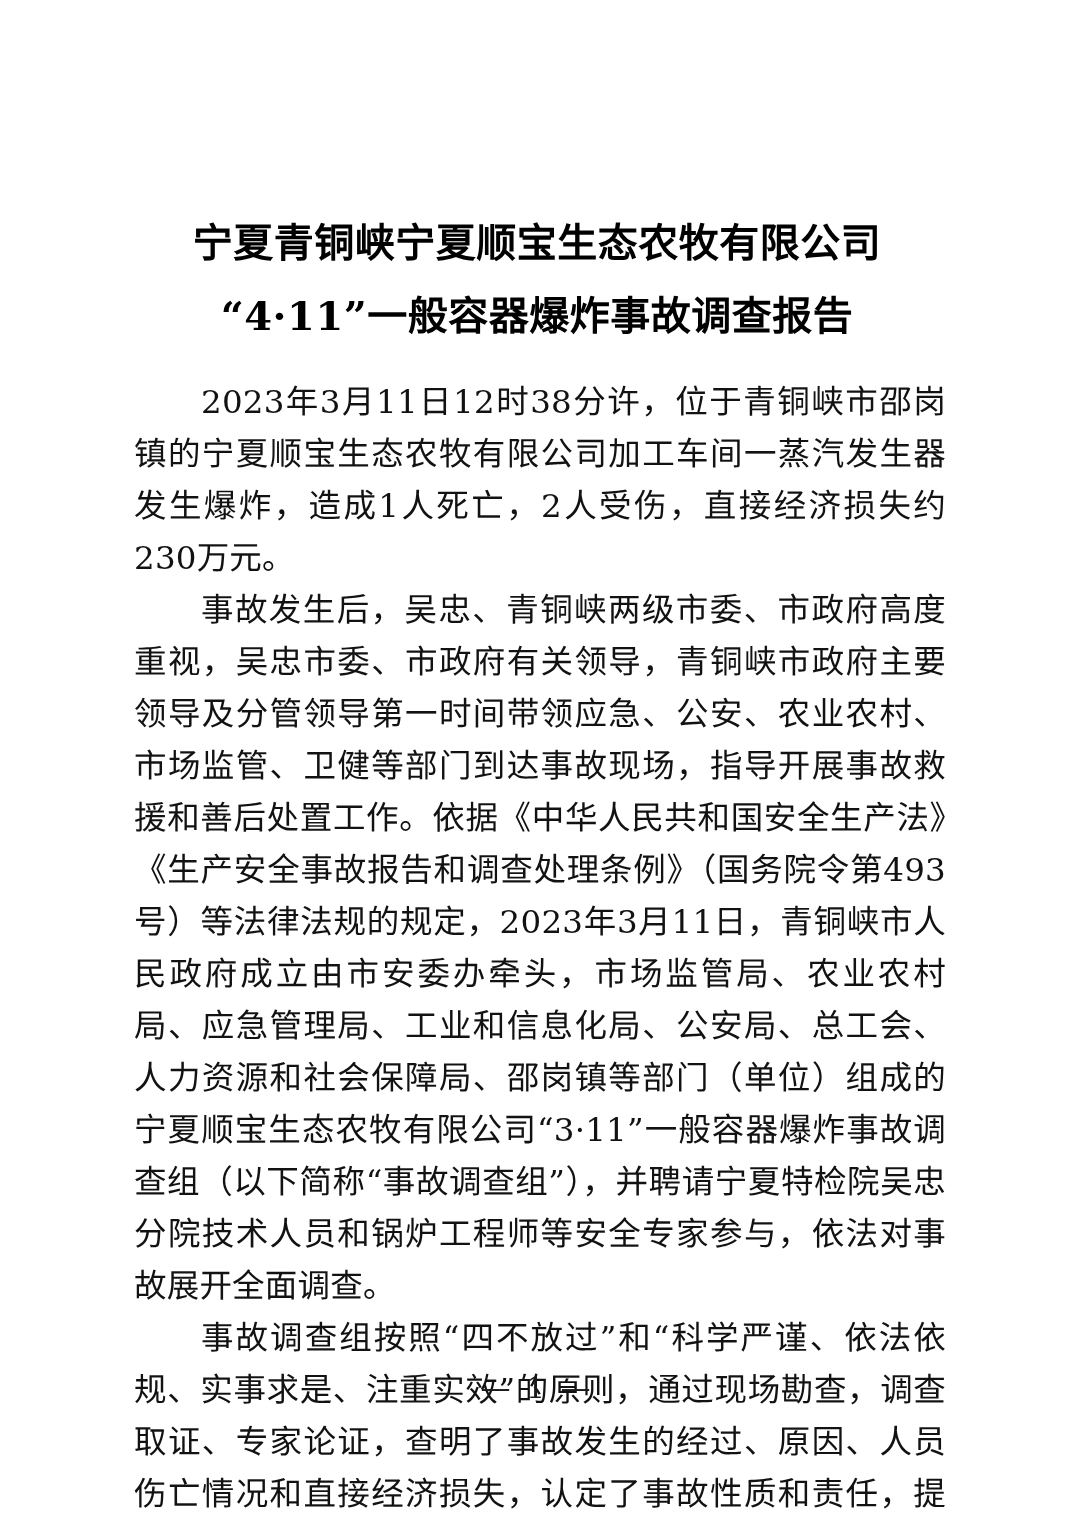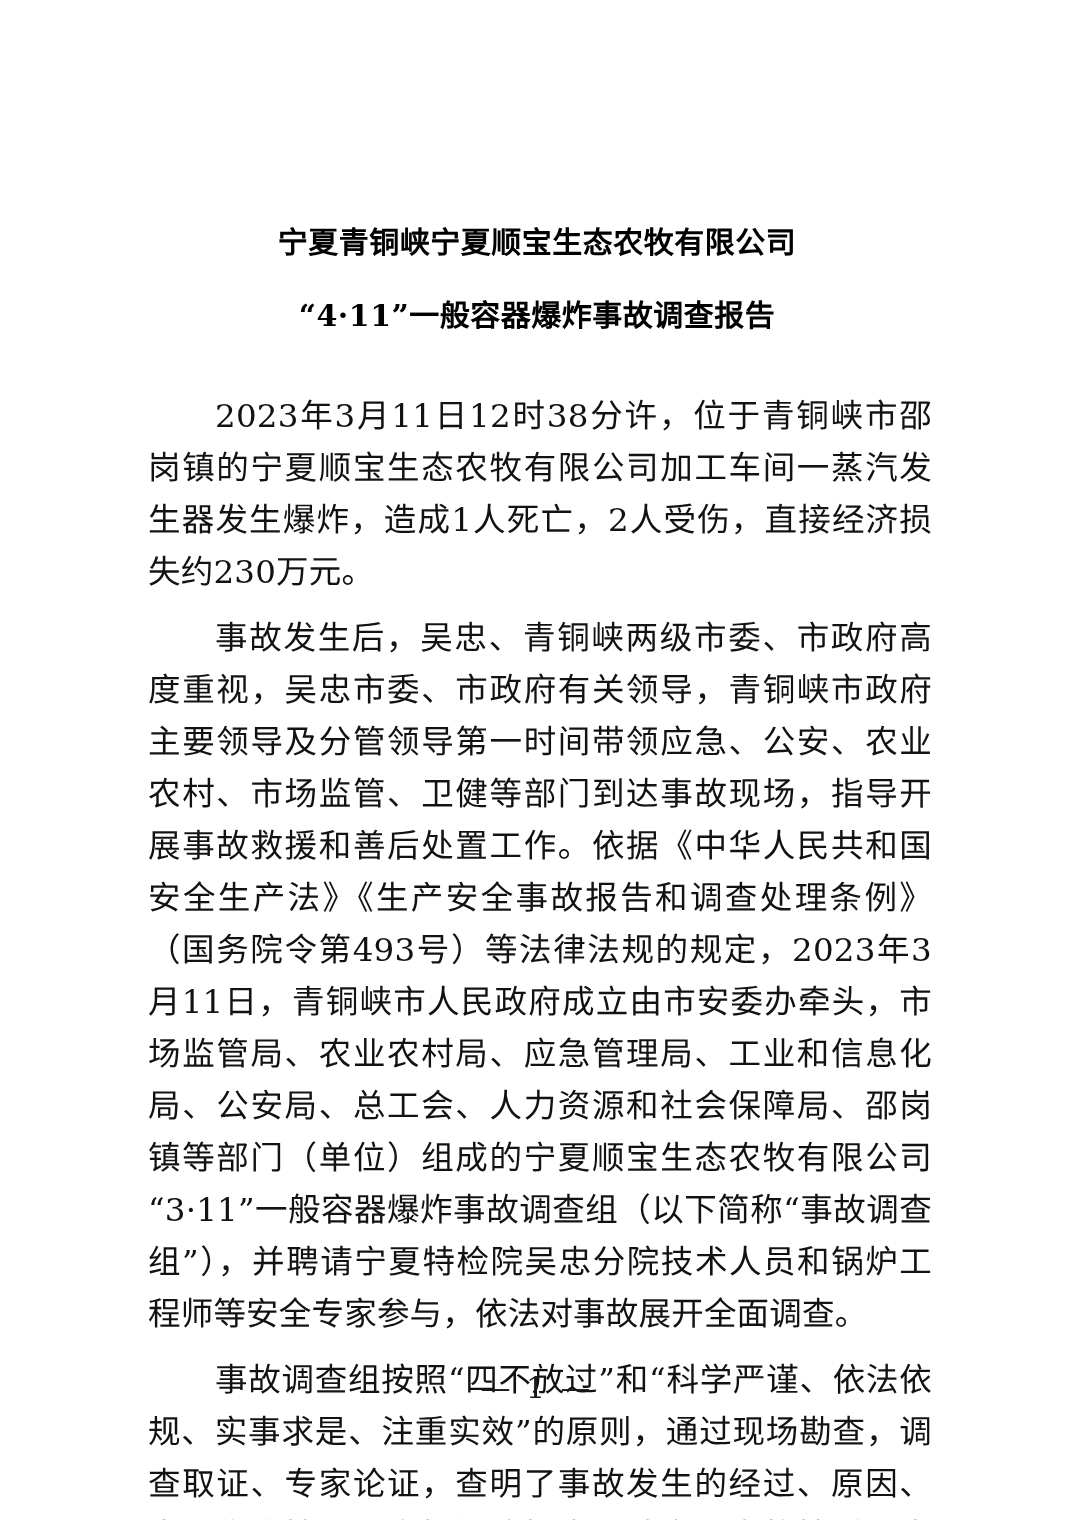--- a/index.html
+++ b/index.html
@@ -28,42 +28,42 @@
   .title-block {
     position: absolute;
     left: 0;
     right: 0;
     top: 206px;
     text-align: center;
   }
   .title-line {
     font-family: "DejaVu Serif", "Liberation Serif", serif;
     font-weight: 700;
-    font-size: 30px;
+    font-size: 40px;
     line-height: 73px;
     letter-spacing: 0.5px;
     color: #000000;
     white-space: nowrap;
   }
 
   
   .body-block {
     position: absolute;
     left: 134px;
     top: 376px;
     width: 812px;
   }
   .para {
     font-size: 32.5px;
     line-height: 52px;
     text-align: justify;
     text-align-last: left;
     text-justify: inter-character;
     text-indent: 67px;
-    margin: 14px;
+    margin: 0;
     letter-spacing: 0.2px;
     color: #121212;
   }
 
   
   .footer {
     position: absolute;
     left: 0;
     right: 0;
     top: 1368px;

